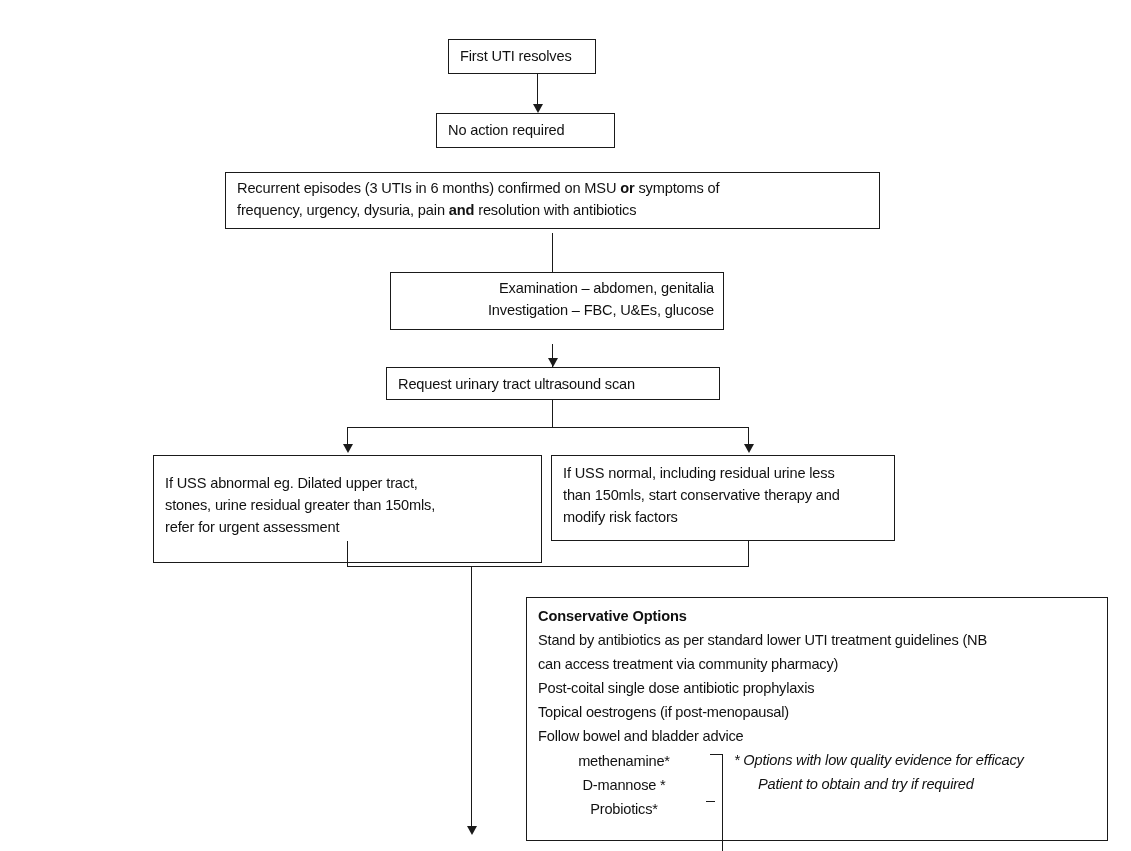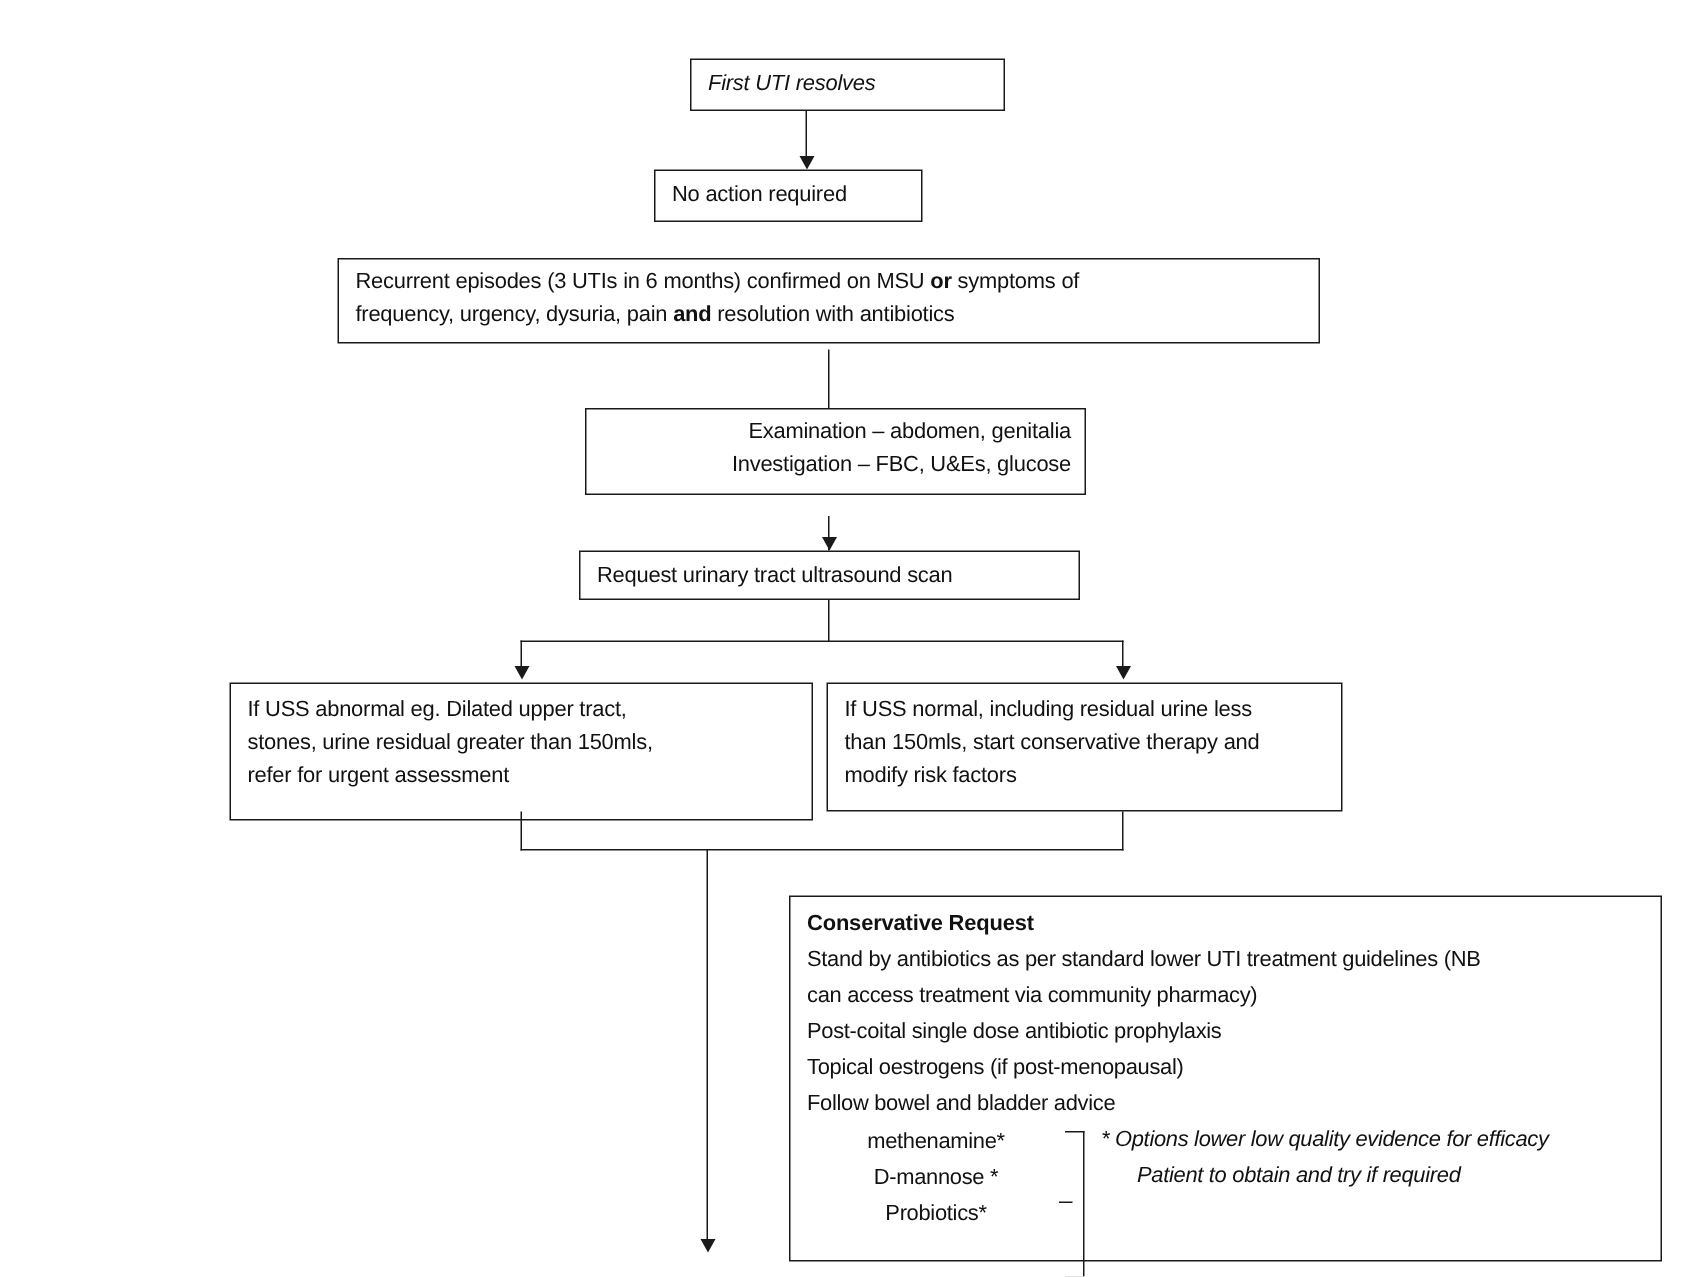--- a/index.html
+++ b/index.html
@@ -106,21 +106,21 @@
     line-height: 24.1px;
     white-space: nowrap;
   }
   .ct-note .note-indent { padding-left: 24px; display: block; }
 </style>
 </head>
 <body>
 
 <div id="canvas">
 
-  <div class="fbox" id="box-first-uti" style="left:460px; top:39px; width:210px; height:35px;font-style:italic;">First UTI resolves</div>
+  <div class="fbox" id="box-first-uti" style="left:448px; top:39px; width:148px; height:35px;">First UTI resolves</div>
 
   <div class="vline" style="left:537px; top:74px; height:33px;"></div>
   <div class="arrowhead" style="left:537.8px; top:104px;"></div>
 
   <div class="fbox" id="box-no-action" style="left:436px; top:113px; width:179px; height:35px;">No action required</div>
 
   <div class="fbox" id="box-recurrent" style="left:225px; top:172px; width:655px; height:57px; padding-top:4px;"><span>Recurrent episodes (3 UTIs in 6 months) confirmed on MSU </span><b>or</b><span> symptoms of
 frequency, urgency, dysuria, pain </span><b>and</b><span> resolution with antibiotics</span></div>
 
   <div class="vline" style="left:552px; top:233px; height:48px;"></div>
@@ -134,54 +134,54 @@
 
   <div class="fbox" id="box-request-uss" style="left:386px; top:367px; width:334px; height:33px;">Request urinary tract ultrasound scan</div>
 
   <div class="vline" style="left:552px; top:400px; height:28px;"></div>
   <div class="hline" style="left:347px; top:427px; width:402px;"></div>
   <div class="vline" style="left:347px; top:427px; height:20px;"></div>
   <div class="arrowhead" style="left:347.8px; top:444px;"></div>
   <div class="vline" style="left:748px; top:427px; height:20px;"></div>
   <div class="arrowhead" style="left:748.8px; top:444px;"></div>
 
-  <div class="fbox" id="box-uss-abnormal" style="left:153px; top:455px; width:389px; height:92px; padding-top:6px;">If USS abnormal eg. Dilated upper tract,
+  <div class="fbox" id="box-uss-abnormal" style="left:153px; top:455px; width:389px; height:108px; padding-top:16px;">If USS abnormal eg. Dilated upper tract,
 stones, urine residual greater than 150mls,
 refer for urgent assessment</div>
 
   <div class="fbox" id="box-uss-normal" style="left:551px; top:455px; width:344px; height:86px; padding-top:6px;">If USS normal, including residual urine less
 than 150mls, start conservative therapy and
 modify risk factors</div>
 
   <div class="vline" style="left:347px; top:541px; height:26px;"></div>
   <div class="vline" style="left:748px; top:541px; height:26px;"></div>
   <div class="hline" style="left:347px; top:566px; width:402px;"></div>
   <div class="vline" style="left:471px; top:566px; height:263px;"></div>
   <div class="arrowhead" style="left:471.8px; top:826px;"></div>
 
   <div id="conservative-box" style="left:526px; top:597px; width:582px; height:244px;">
 
-    <div class="ct-title">Conservative Request</div>
+    <div class="ct-title">Conservative Options</div>
 
     <div class="ct-line">Stand by antibiotics as per standard lower UTI treatment guidelines (NB</div>
     <div class="ct-line">can access treatment via community pharmacy)</div>
     <div class="ct-line">Post-coital single dose antibiotic prophylaxis</div>
     <div class="ct-line">Topical oestrogens (if post-menopausal)</div>
     <div class="ct-line">Follow bowel and bladder advice</div>
 
     <div class="starred-wrap">
       <div class="starred-list">
         <div class="ct-line">methenamine*</div>
         <div class="ct-line">D-mannose *</div>
         <div class="ct-line">Probiotics*</div>
       </div>
 
       <div class="brace"></div>
       <div class="brace-tick"></div>
 
       <div class="ct-note">
-        <div>* Options lower low quality evidence for efficacy</div>
+        <div>* Options with low quality evidence for efficacy</div>
         <div class="note-indent">Patient to obtain and try if required</div>
       </div>
     </div>
   </div>
 
 </div>
 
 </body></html>

